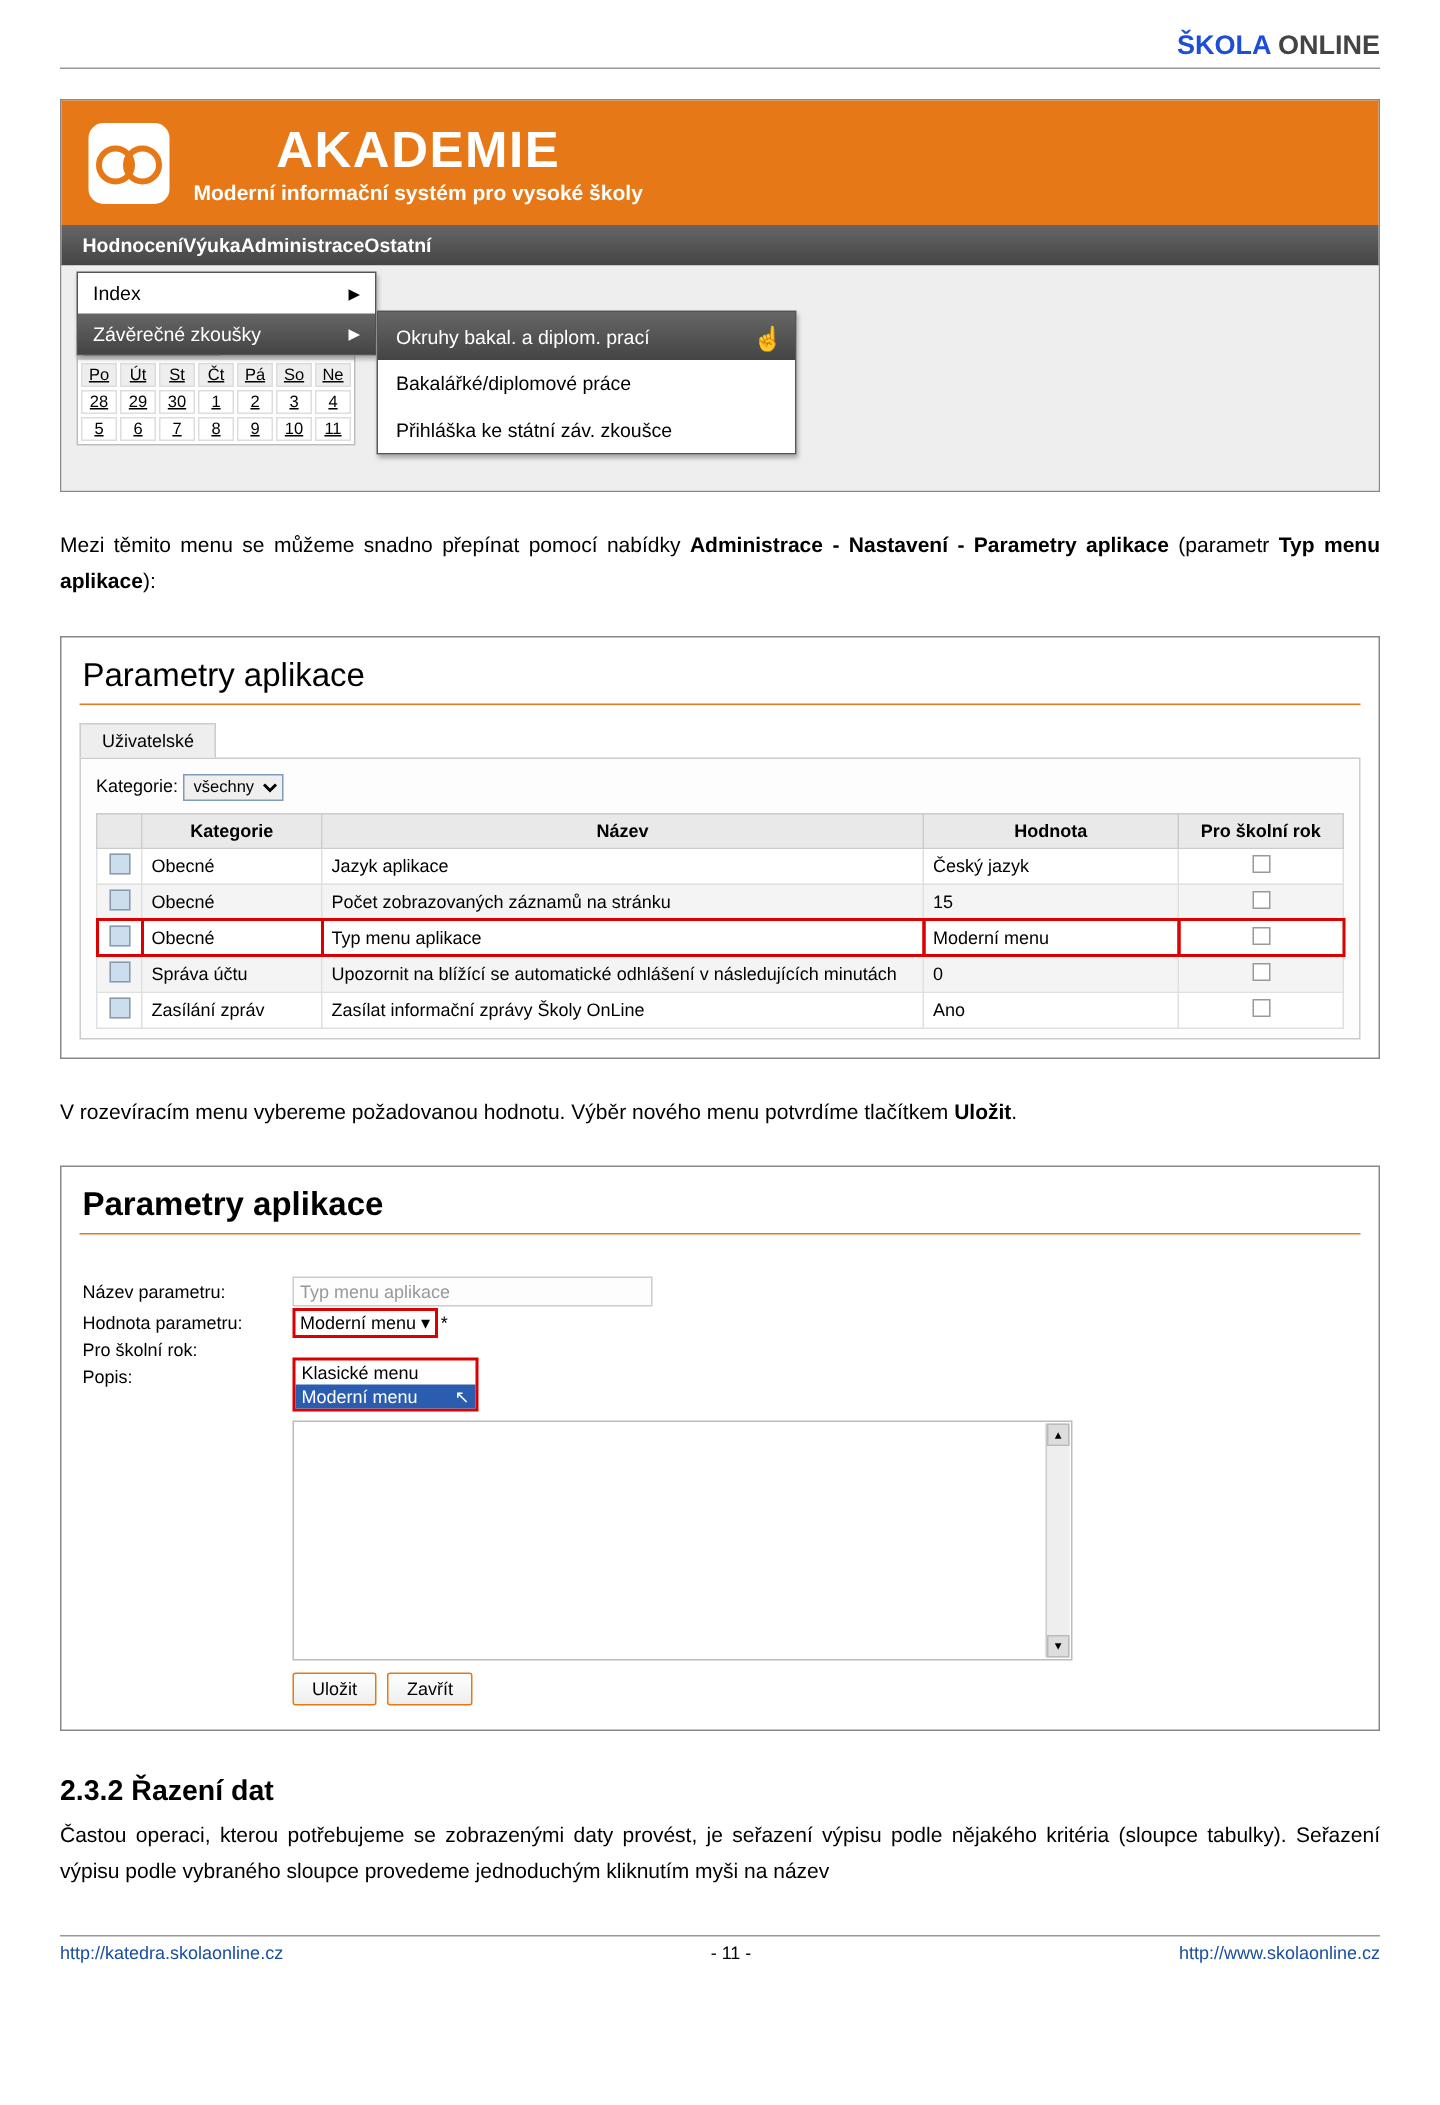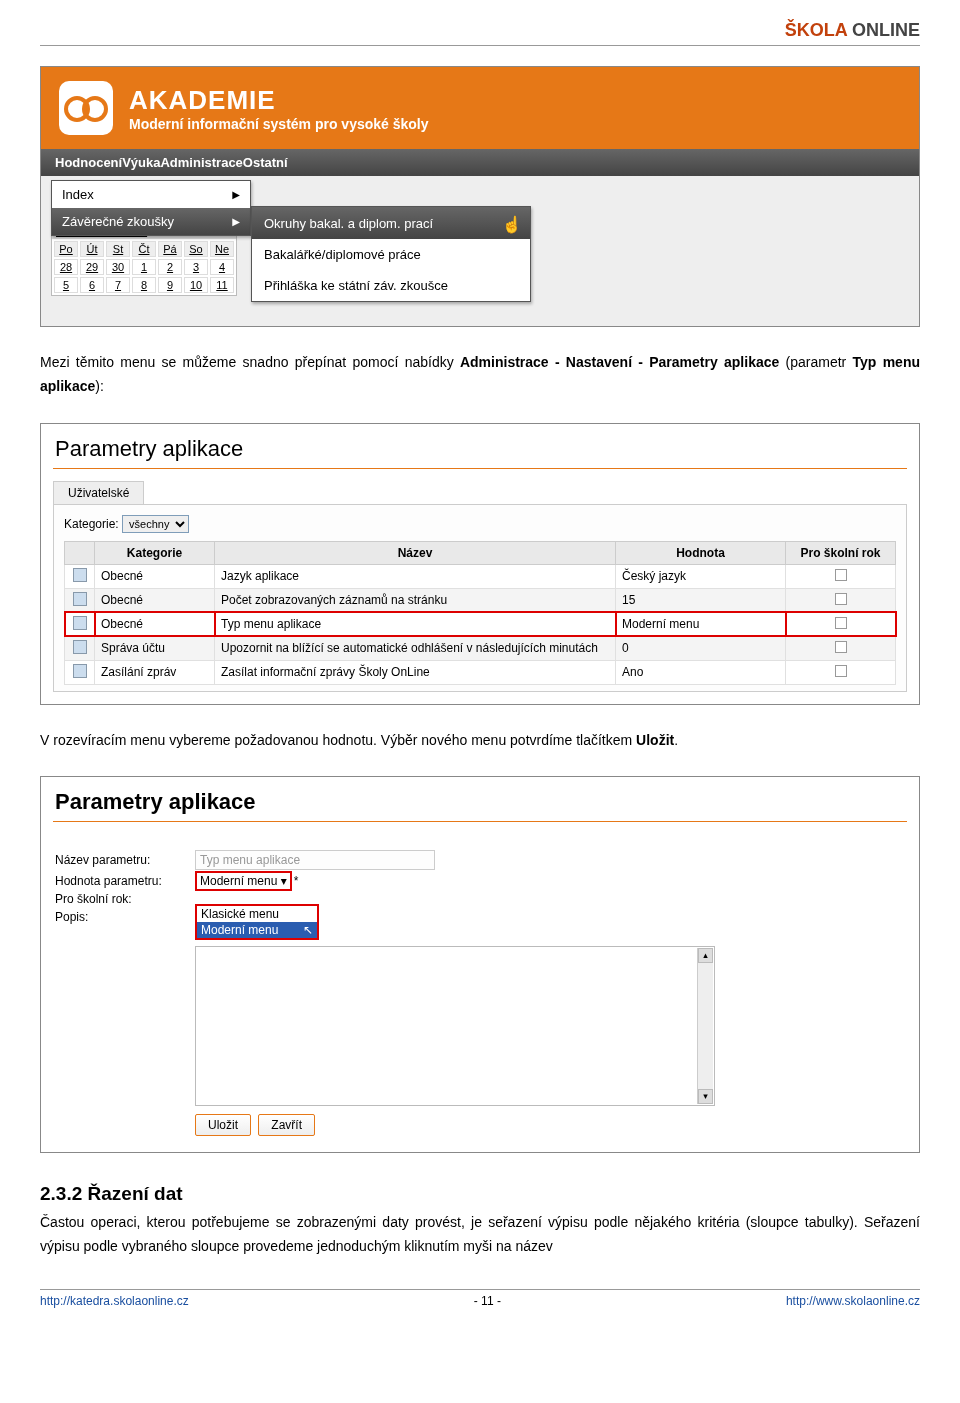--- a/index.html
+++ b/index.html
@@ -12,21 +12,21 @@
     padding: 20px 40px 30px 40px;
   }
   .page-header {
     text-align: right;
     padding-bottom: 4px;
     border-bottom: 1px solid #999;
     margin-bottom: 20px;
     font-weight: bold;
     font-size: 18px;
   }
-  .page-header .brand-a { color: #c2410c; }
+  .page-header .brand-a { color: #1d4ed8; }
   .page-header .brand-b { color: #444; }
   .screenshot {
     border: 1px solid #888;
     background: #fff;
   }
   
   .sc1-banner {
     background: #E67817;
     color: #fff;
     display: flex;
@@ -47,21 +47,21 @@
   .sc1-logo .owl::before, .sc1-logo .owl::after {
     content: "";
     position: absolute;
     width: 18px; height: 18px;
     border: 4px solid #E67817;
     border-radius: 50%;
     top: 2px;
   }
   .sc1-logo .owl::before { left: -2px; }
   .sc1-logo .owl::after { right: -2px; }
-  .sc1-title-main { font-size: 26px; font-weight: bold; letter-spacing: 1px; }
+  .sc1-title-main { font-size: 34px; font-weight: bold; letter-spacing: 1px; text-align: center; }
   .sc1-title-sub { font-size: 14px; font-weight: bold; }
   .sc1-menubar {
     background: linear-gradient(#666, #444);
     color: #fff;
     display: flex;
     padding: 6px 14px;
     font-size: 13px;
     font-weight: bold;
   }
   .sc1-body {

